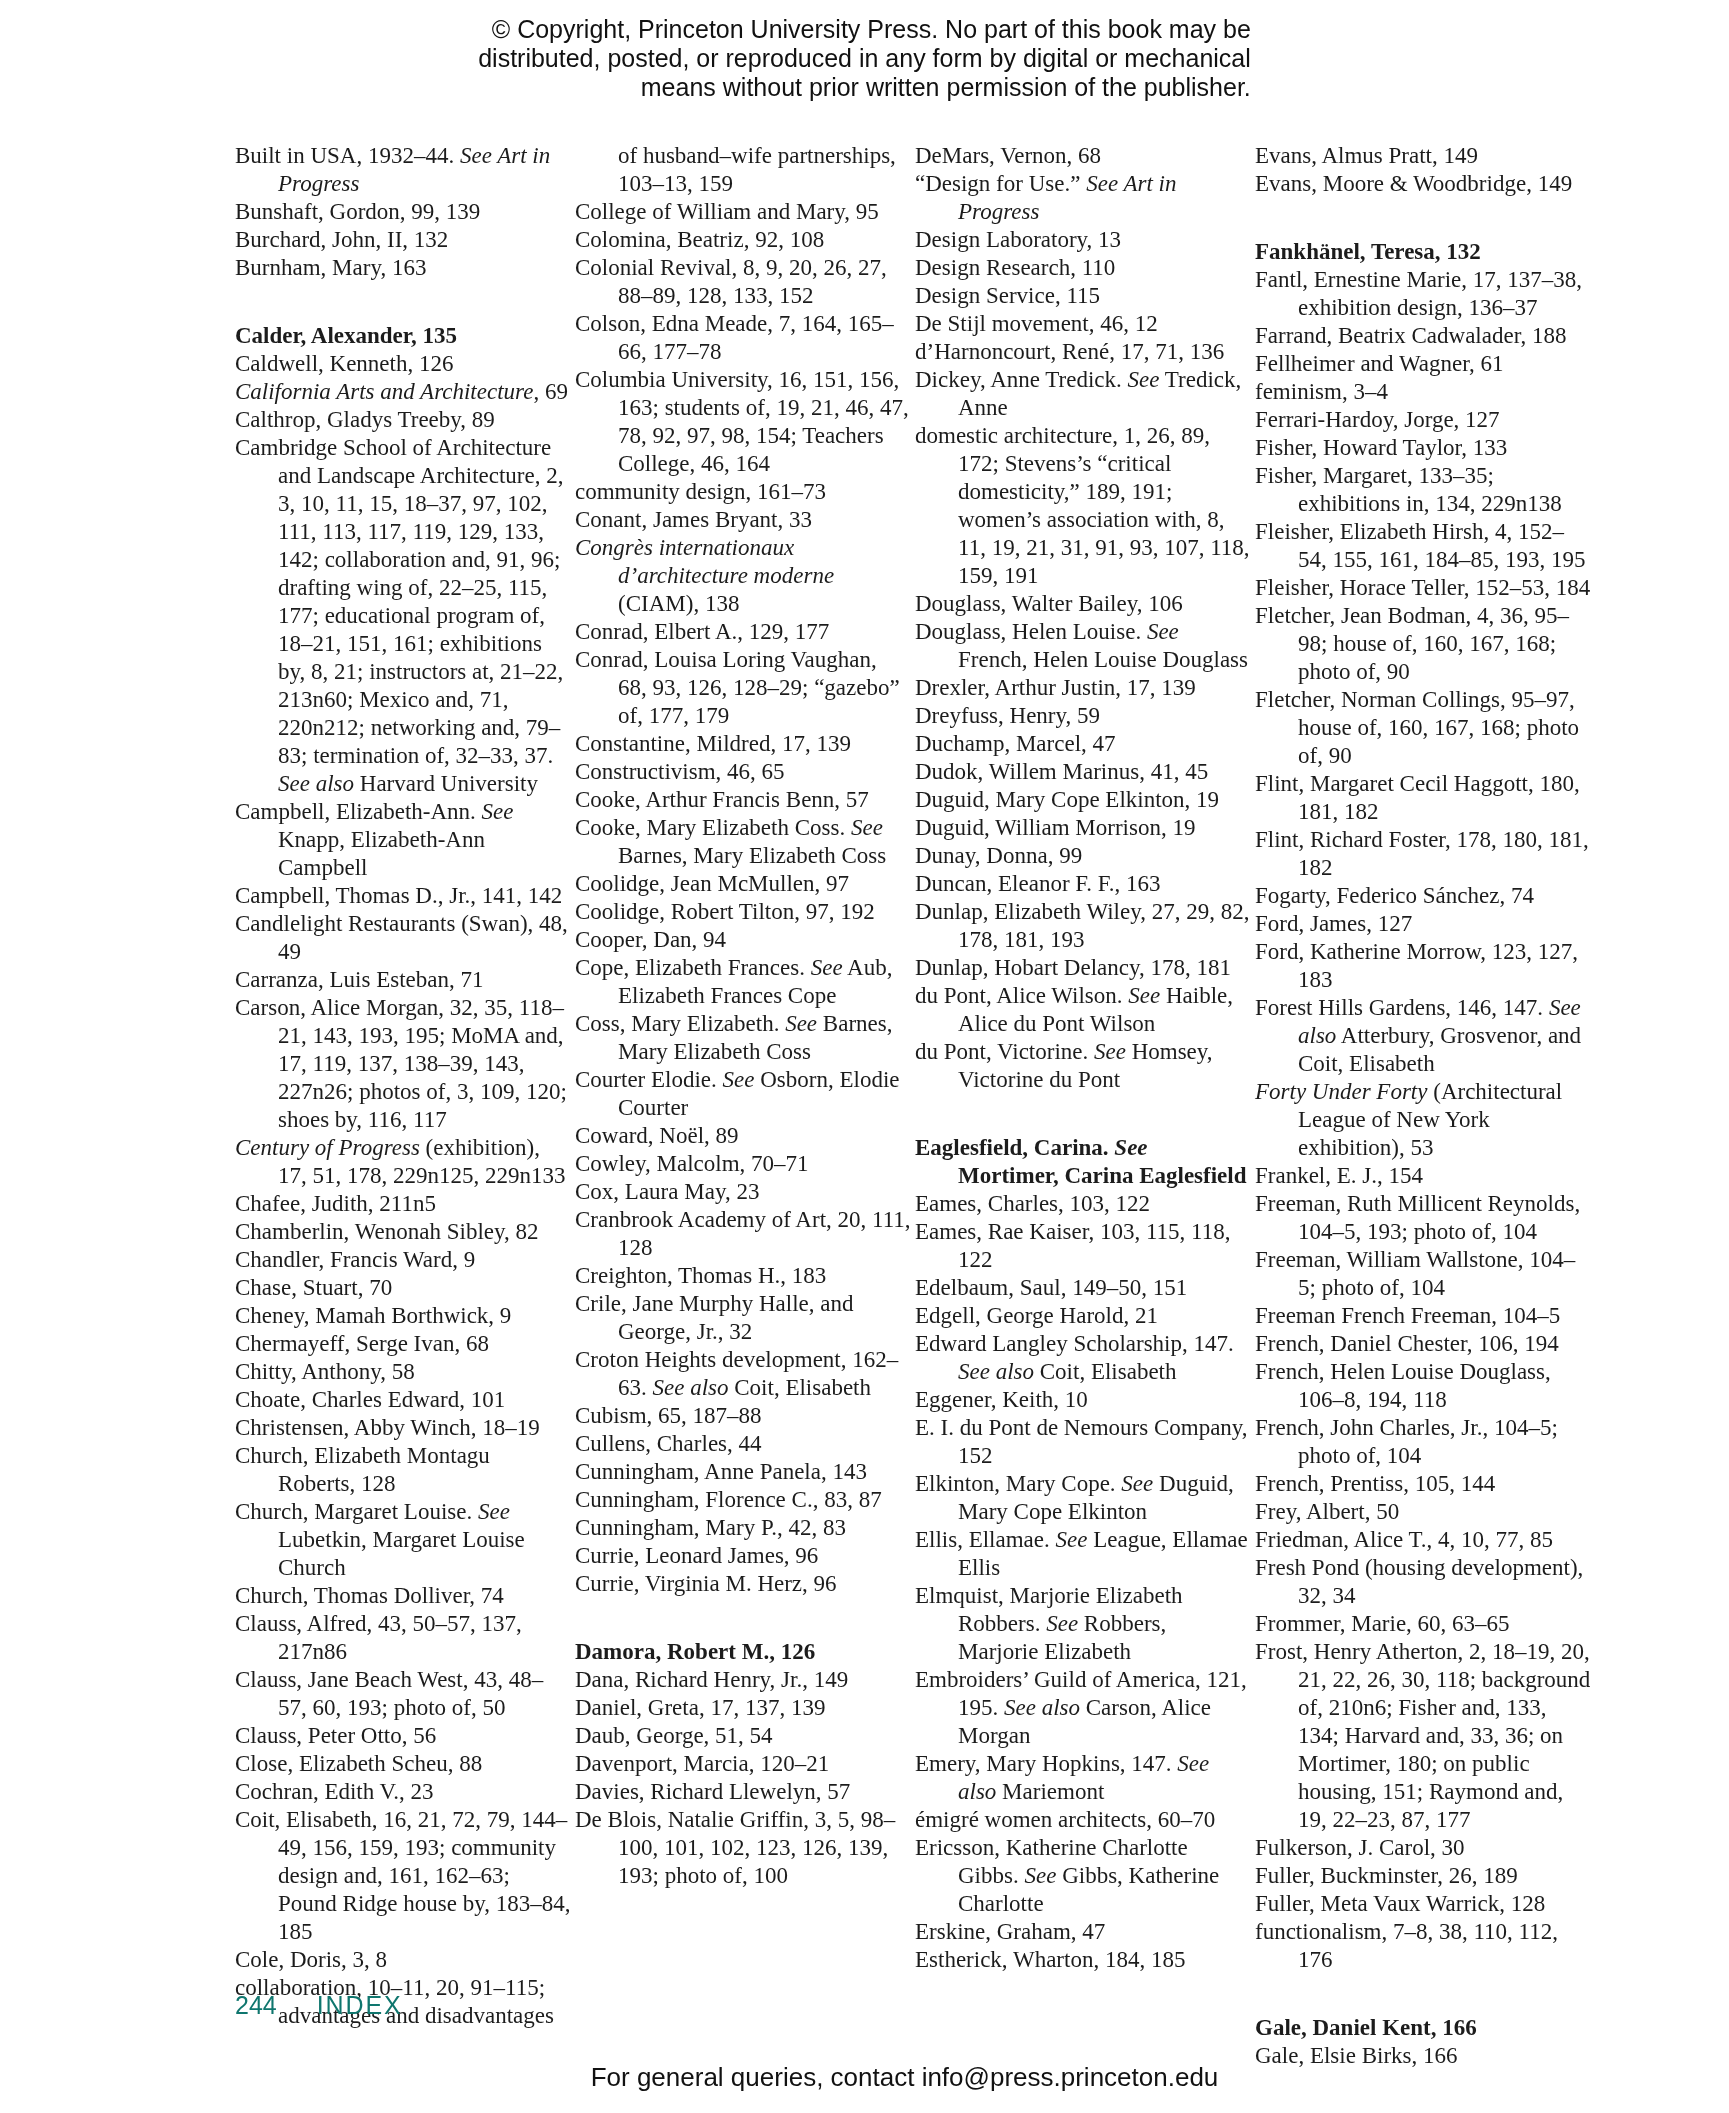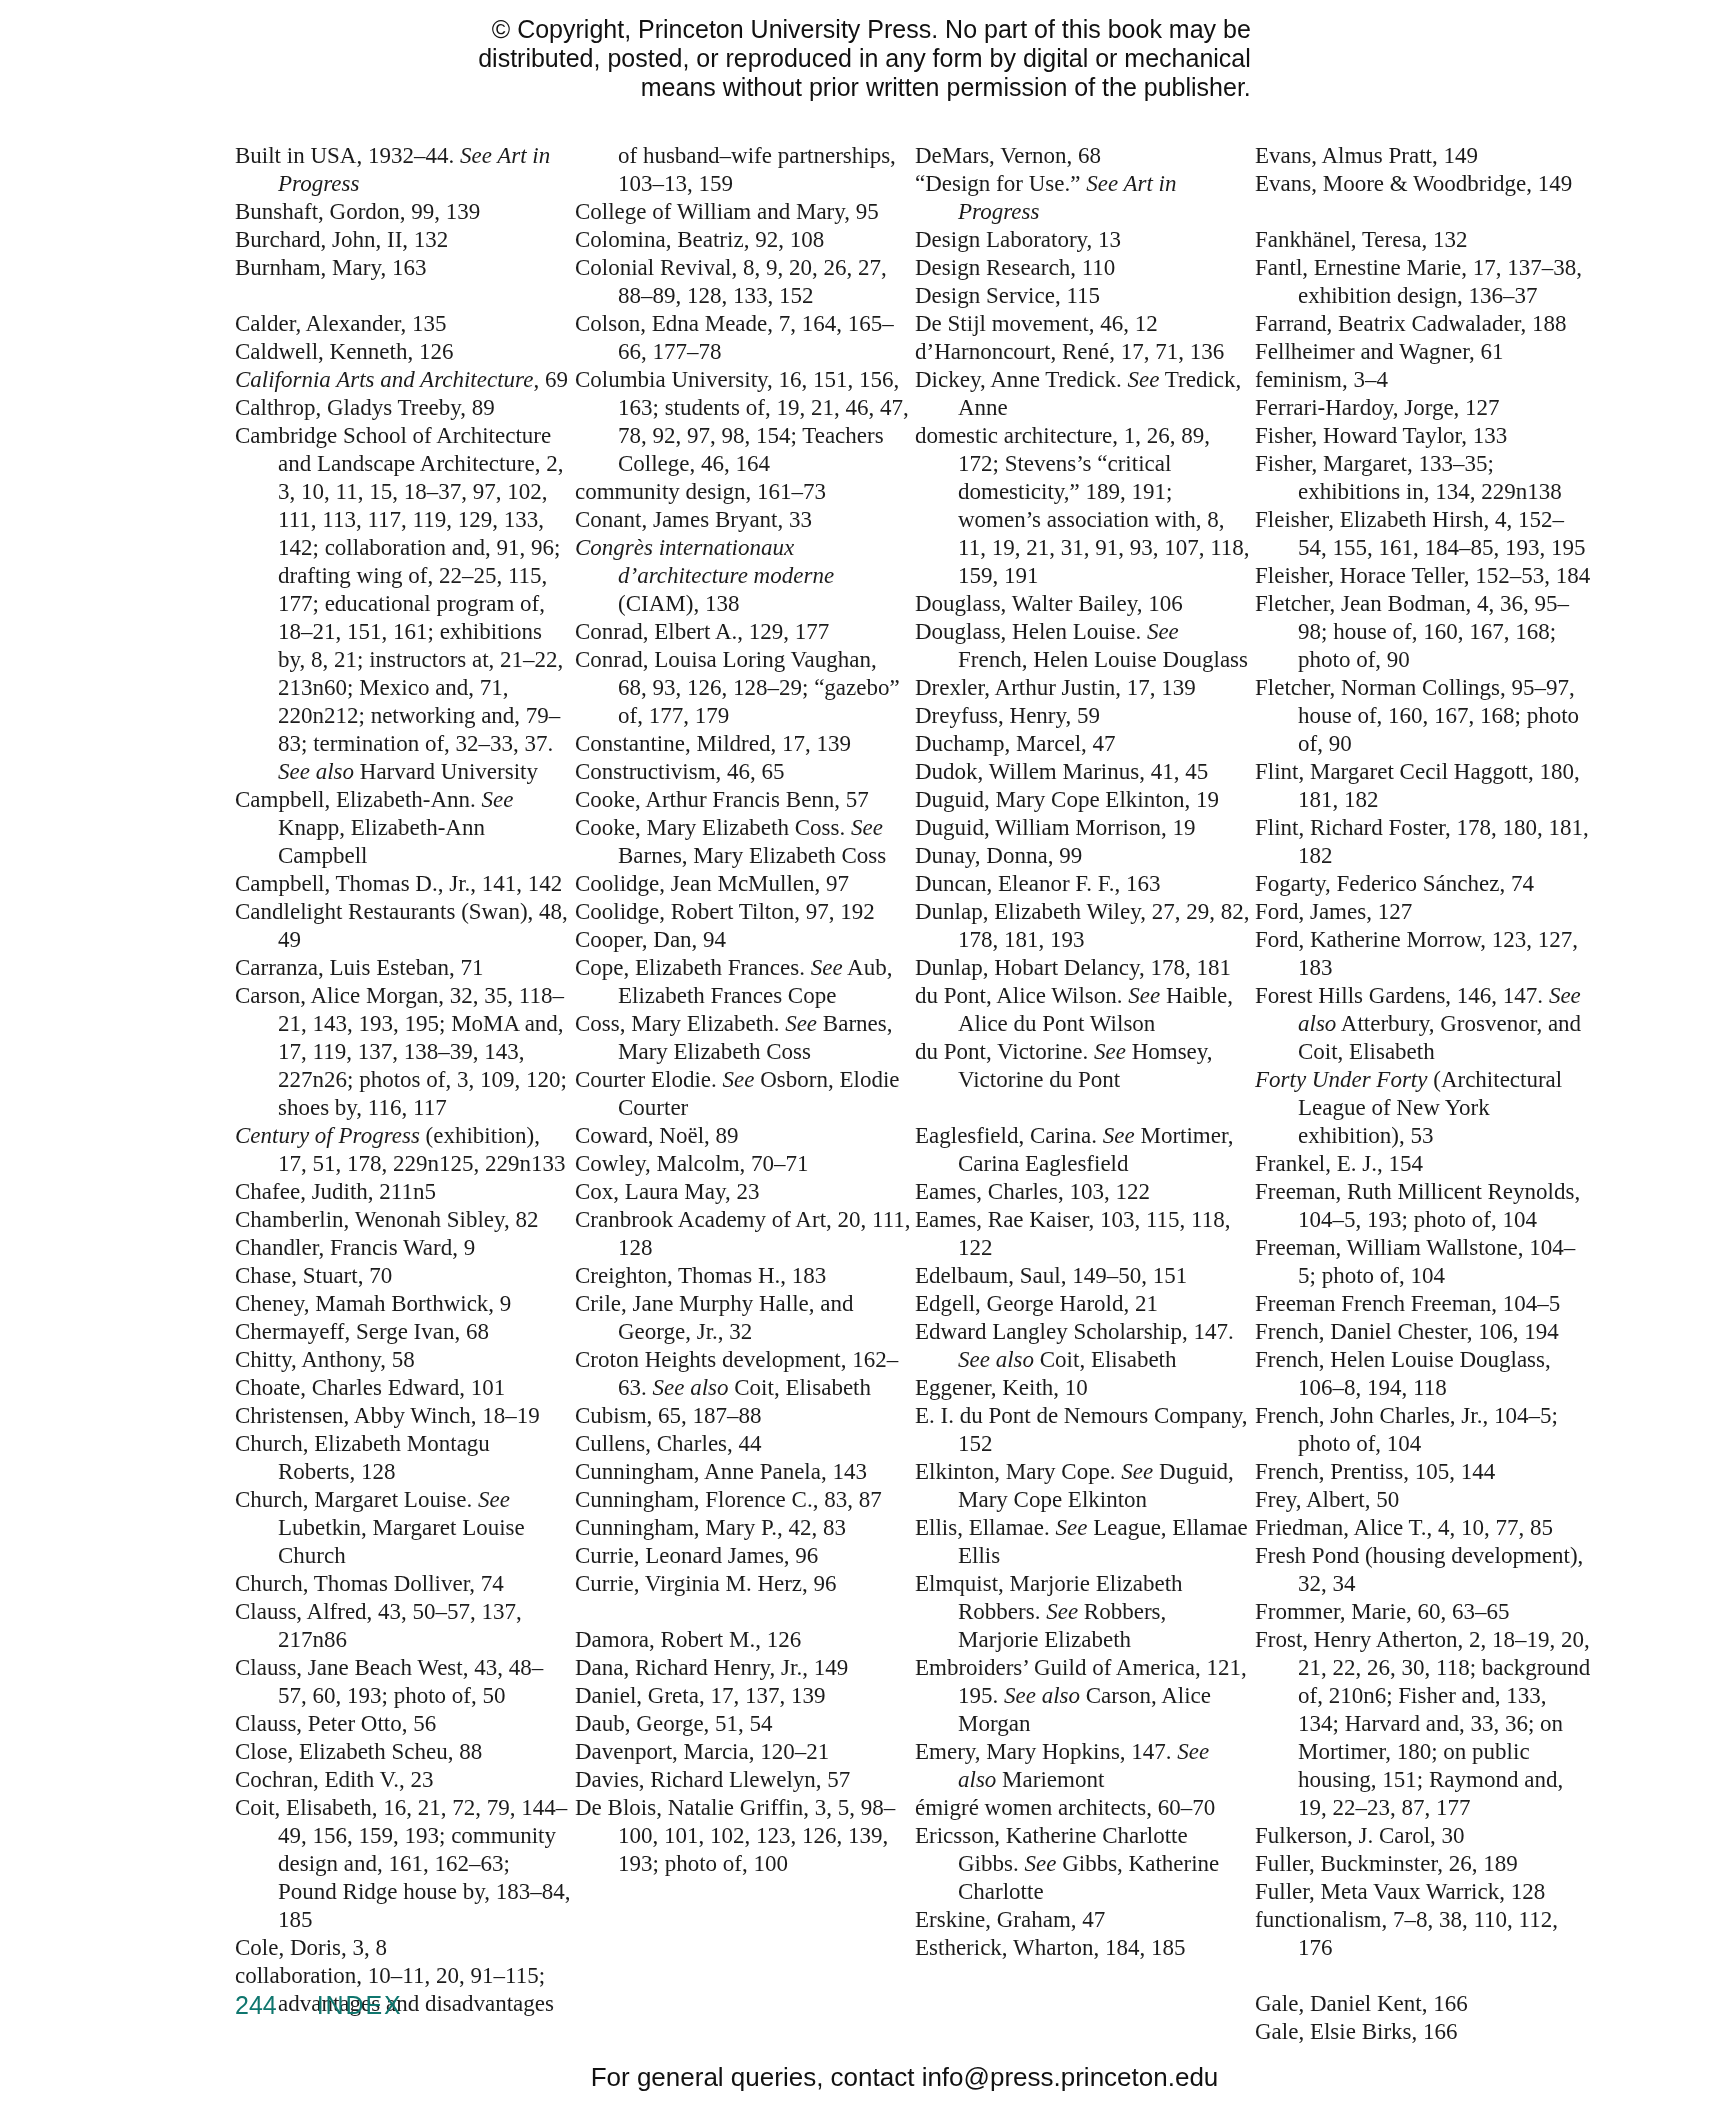--- a/index.html
+++ b/index.html
@@ -44,21 +44,22 @@
   }
   .entry {
     margin: 0;
     font-size: 23px;
     line-height: 28px;
     padding-left: 43px;
     text-indent: -43px;
     color: #1c1c1c;
   }
   .entry.gap {
-    margin-top: 28px;
+    margin-top: 40px;
+    font-weight: bold;
   }
   .entry.cont {
     text-indent: 0;
   }
   .entry i {
     font-style: italic;
   }
   .footer {
     position: absolute;
     left: 235px;

